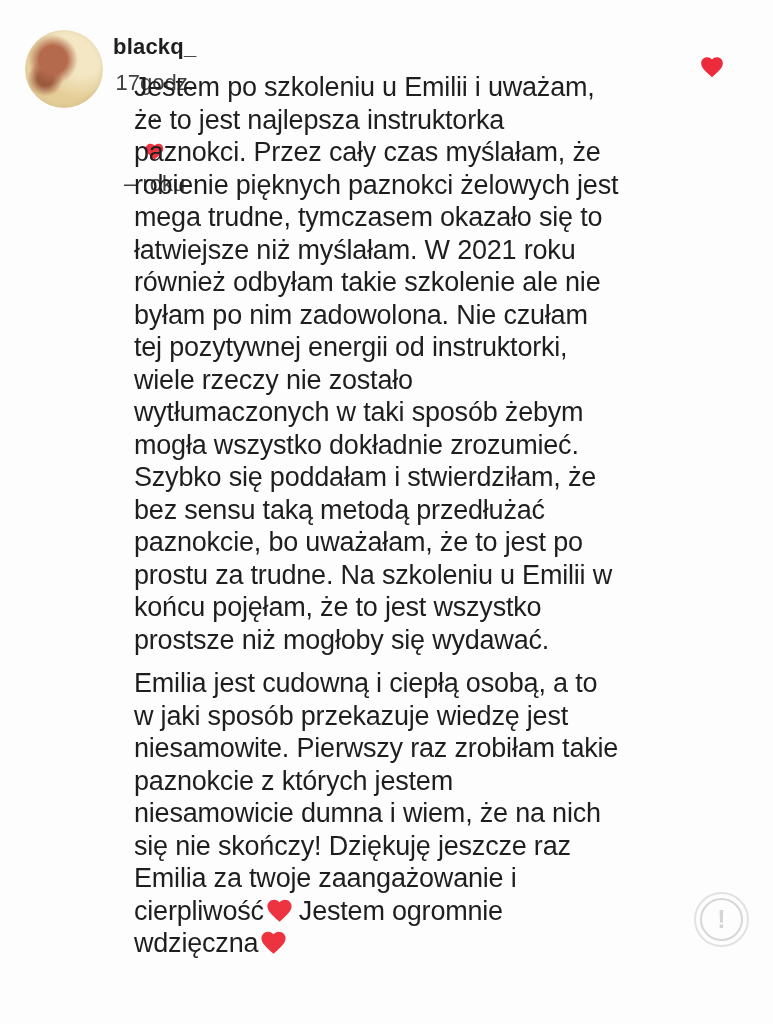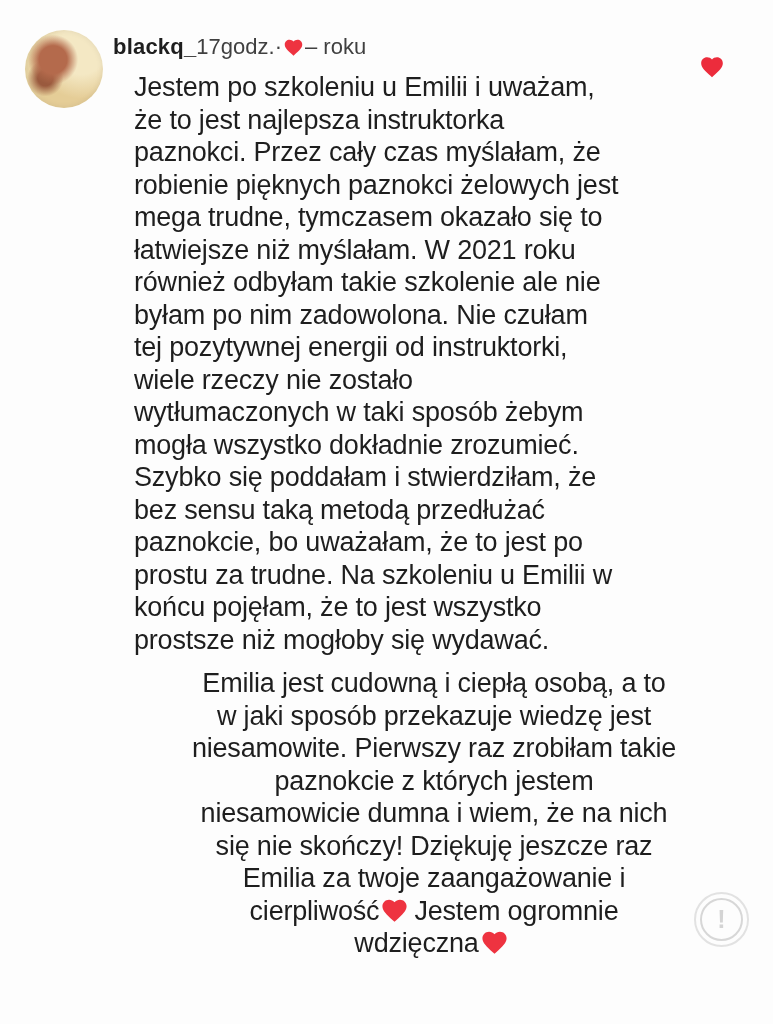--- a/index.html
+++ b/index.html
@@ -20,34 +20,34 @@
       radial-gradient(circle at 36% 38%, #b46a4c 0 20%, rgba(180,106,76,0) 36%),
       radial-gradient(circle at 26% 62%, #9a5a3e 0 10%, rgba(154,90,62,0) 24%),
       radial-gradient(circle at 72% 26%, #f4e8c4 0 30%, rgba(244,232,196,0) 60%),
       radial-gradient(circle at 66% 78%, #e5cd97 0 42%, rgba(229,205,151,0) 75%),
       #ead8a8;
     box-shadow:inset 0 0 6px rgba(0,0,0,.08);
   }
   
   .header{
     position:absolute;left:113px;top:33px;
-    display:flex;align-items:center;
-    font-size:22px;line-height:28px;white-space:nowrap;
+    display:flex;align-items:center;gap:8px;
+    font-size:22px;line-height:28px;white-space:nowrap;flex-direction:column;
   }
   .username{font-weight:700;color:#1e1e1e;letter-spacing:.2px;}
   .muted{color:#404040;}
   .heart{display:inline-block;}
   .heart-sm{width:21px;height:21px;color:#ee3340;margin:0 1px;}
   
   .body{position:absolute;left:113px;top:71px;width:600px;color:#1e1e1e;margin-left:21px;}
   .body p{
     margin:0;font-size:27px;line-height:32.5px;letter-spacing:-0.2px;
     white-space:pre-line;font-weight:400;
   }
-  .body p + p{margin-top:11px;text-align:center;}
+  .body p + p{margin-top:11px;}
   .inline-heart{
     width:29px;height:29px;color:#ee3340;
     vertical-align:-5px;margin:0 5px 0 1px;
   }
   
   .like-heart{
     position:absolute;left:699px;top:54px;width:26px;height:26px;color:#ec2c3c;
   }
   
   .watermark{

